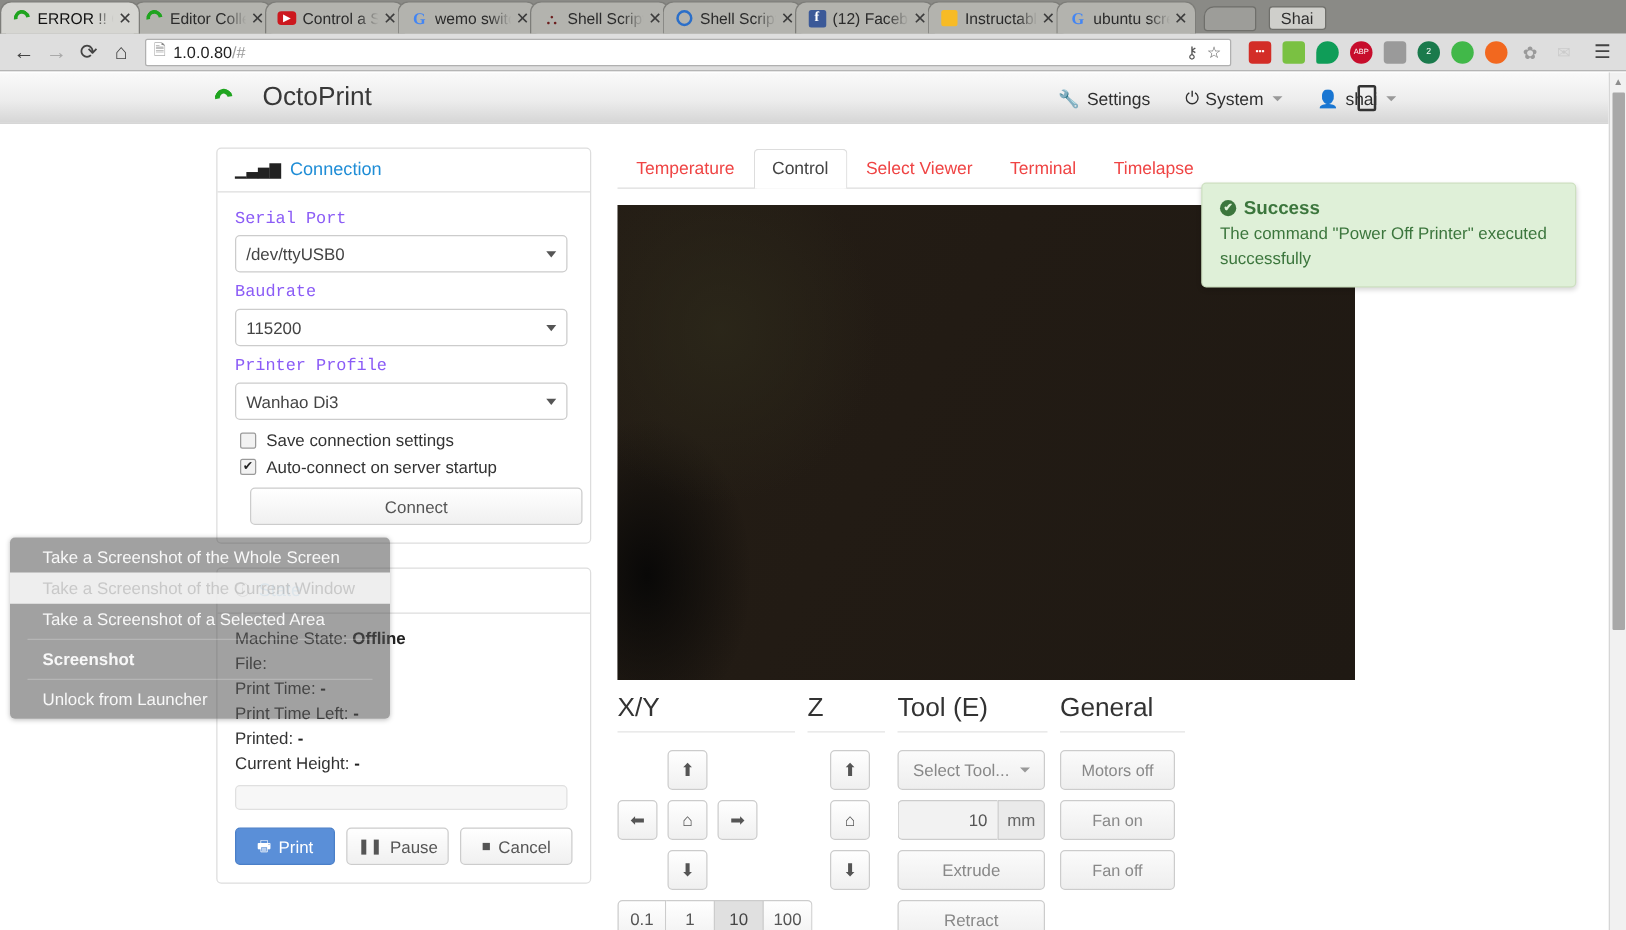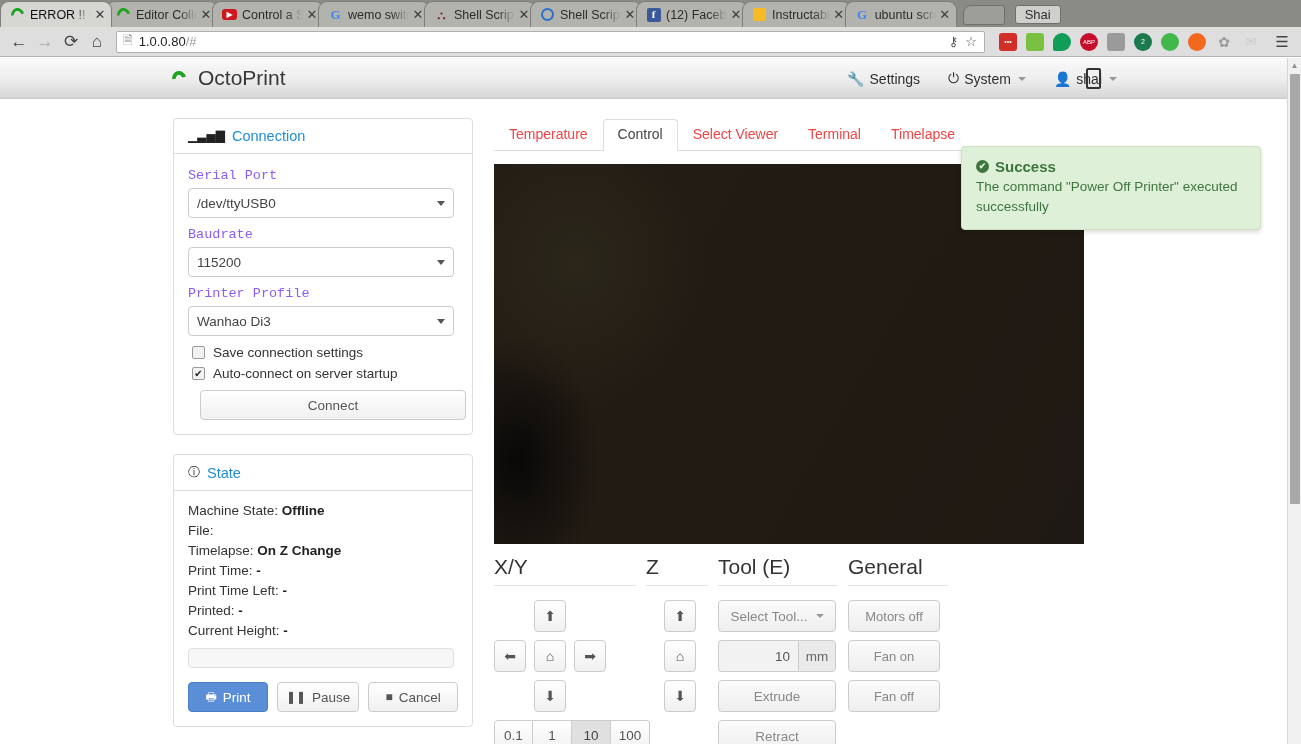--- a/index.html
+++ b/index.html
@@ -108,21 +108,21 @@
     position: absolute; top: 58px; left: 0; width: 1287px; height: 686px;
     background: #fff; overflow: hidden;
   }
   #octo-navbar {
     position: relative; width: 1287px; height: 41px;
     background: linear-gradient(to bottom, #fafafa 0%, #ededed 55%, #d6d6d6 100%);
     border-bottom: 1px solid #c9c9c9;
   }
   #octo-brand {
     position: absolute; left: 172px; top: 8px;
-    font-size: 21px; color: #383838; display: flex; align-items: center; gap: 12px;
+    font-size: 21px; color: #383838; display: flex; align-items: center; gap: 24px;
   }
   #octo-logo {
     width: 14px; height: 14px; border: 4px solid #1fa41f; border-radius: 50%;
     border-right-color: transparent; border-bottom-color: transparent;
     transform: rotate(35deg);
   }
   #octo-navmenu {
     position: absolute; right: 170px; top: 12px;
     display: flex; align-items: center; gap: 28px;
     font-size: 14px; color: #2f2f2f; white-space: nowrap;
@@ -500,24 +500,20 @@
           <span>State</span>
         </div>
         <div class="panel-body">
           <div class="state-line">
             <span>Machine State:</span>
             <b>Offline</b>
           </div>
           <div class="state-line">
             <span>File:</span>
             <b></b>
-          </div>
-          <div class="state-line">
-            <span>Timelapse:</span>
-            <b>On Z Change</b>
           </div>
           <div class="state-line">
             <span>Print Time:</span>
             <b>-</b>
           </div>
           <div class="state-line">
             <span>Print Time Left:</span>
             <b>-</b>
           </div>
           <div class="state-line">
@@ -627,14 +623,23 @@
       <div class="toast-body">The command "Power Off Printer" executed successfully</div>
     </div>
 
   </div>
 
   <div id="page-scrollbar">
     <div id="scroll-up-arrow">▲</div>
     <div id="scroll-thumb"></div>
   </div>
 
+  <div id="launcher-menu">
+    <div class="lm-item">Take a Screenshot of the Whole Screen</div>
+    <div class="lm-item highlight">Take a Screenshot of the Current Window</div>
+    <div class="lm-item">Take a Screenshot of a Selected Area</div>
+    <div class="lm-sep"></div>
+    <div class="lm-item bold">Screenshot</div>
+    <div class="lm-sep"></div>
+    <div class="lm-item">Unlock from Launcher</div>
+  </div>
 
 </div>
 
 </body></html>

